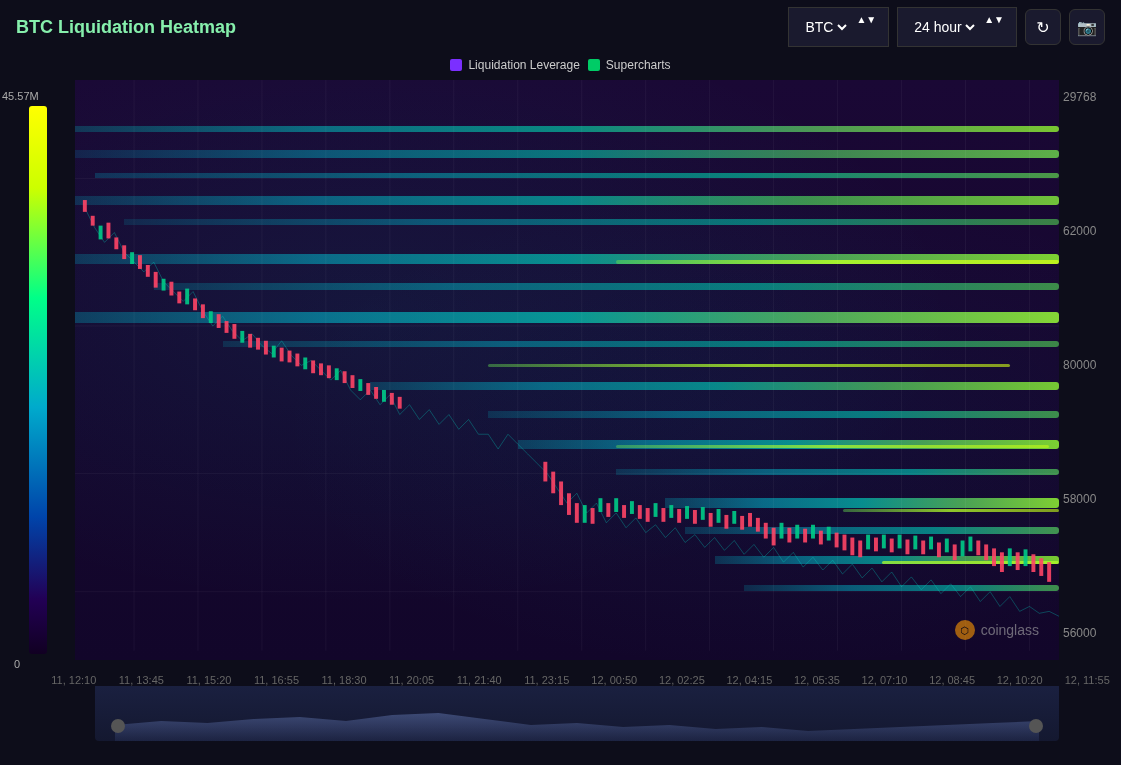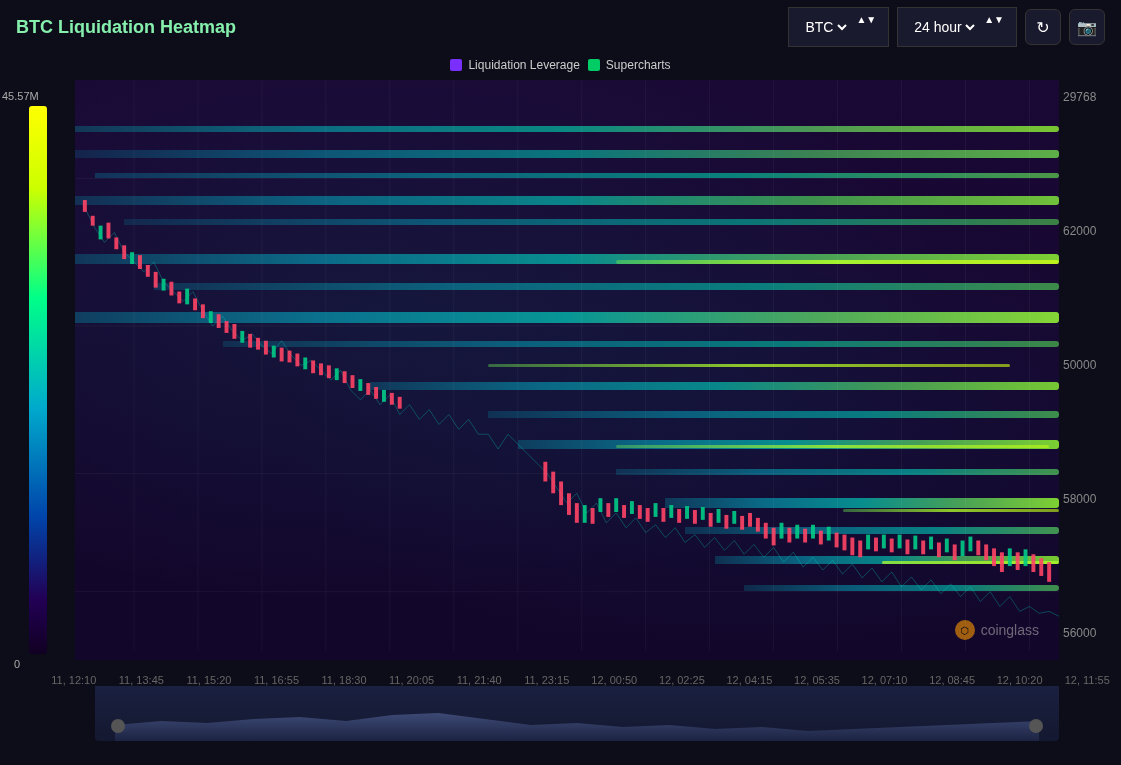--- a/index.html
+++ b/index.html
@@ -451,21 +451,21 @@
       <div class="coinglass-watermark">
         <div class="coinglass-icon">⬡</div>
         <span>coinglass</span>
       </div>
     </div>
   </div>
 
   <div class="right-axis">
     <span>29768</span>
     <span>62000</span>
-    <span>50000</span>
+    <span>80000</span>
     <span>58000</span>
     <span>56000</span>
   </div>
 </div>
 
 <div class="time-axis">
   <div class="time-label">11, 12:10</div>
   <div class="time-label">11, 13:45</div>
   <div class="time-label">11, 15:20</div>
   <div class="time-label">11, 16:55</div>

